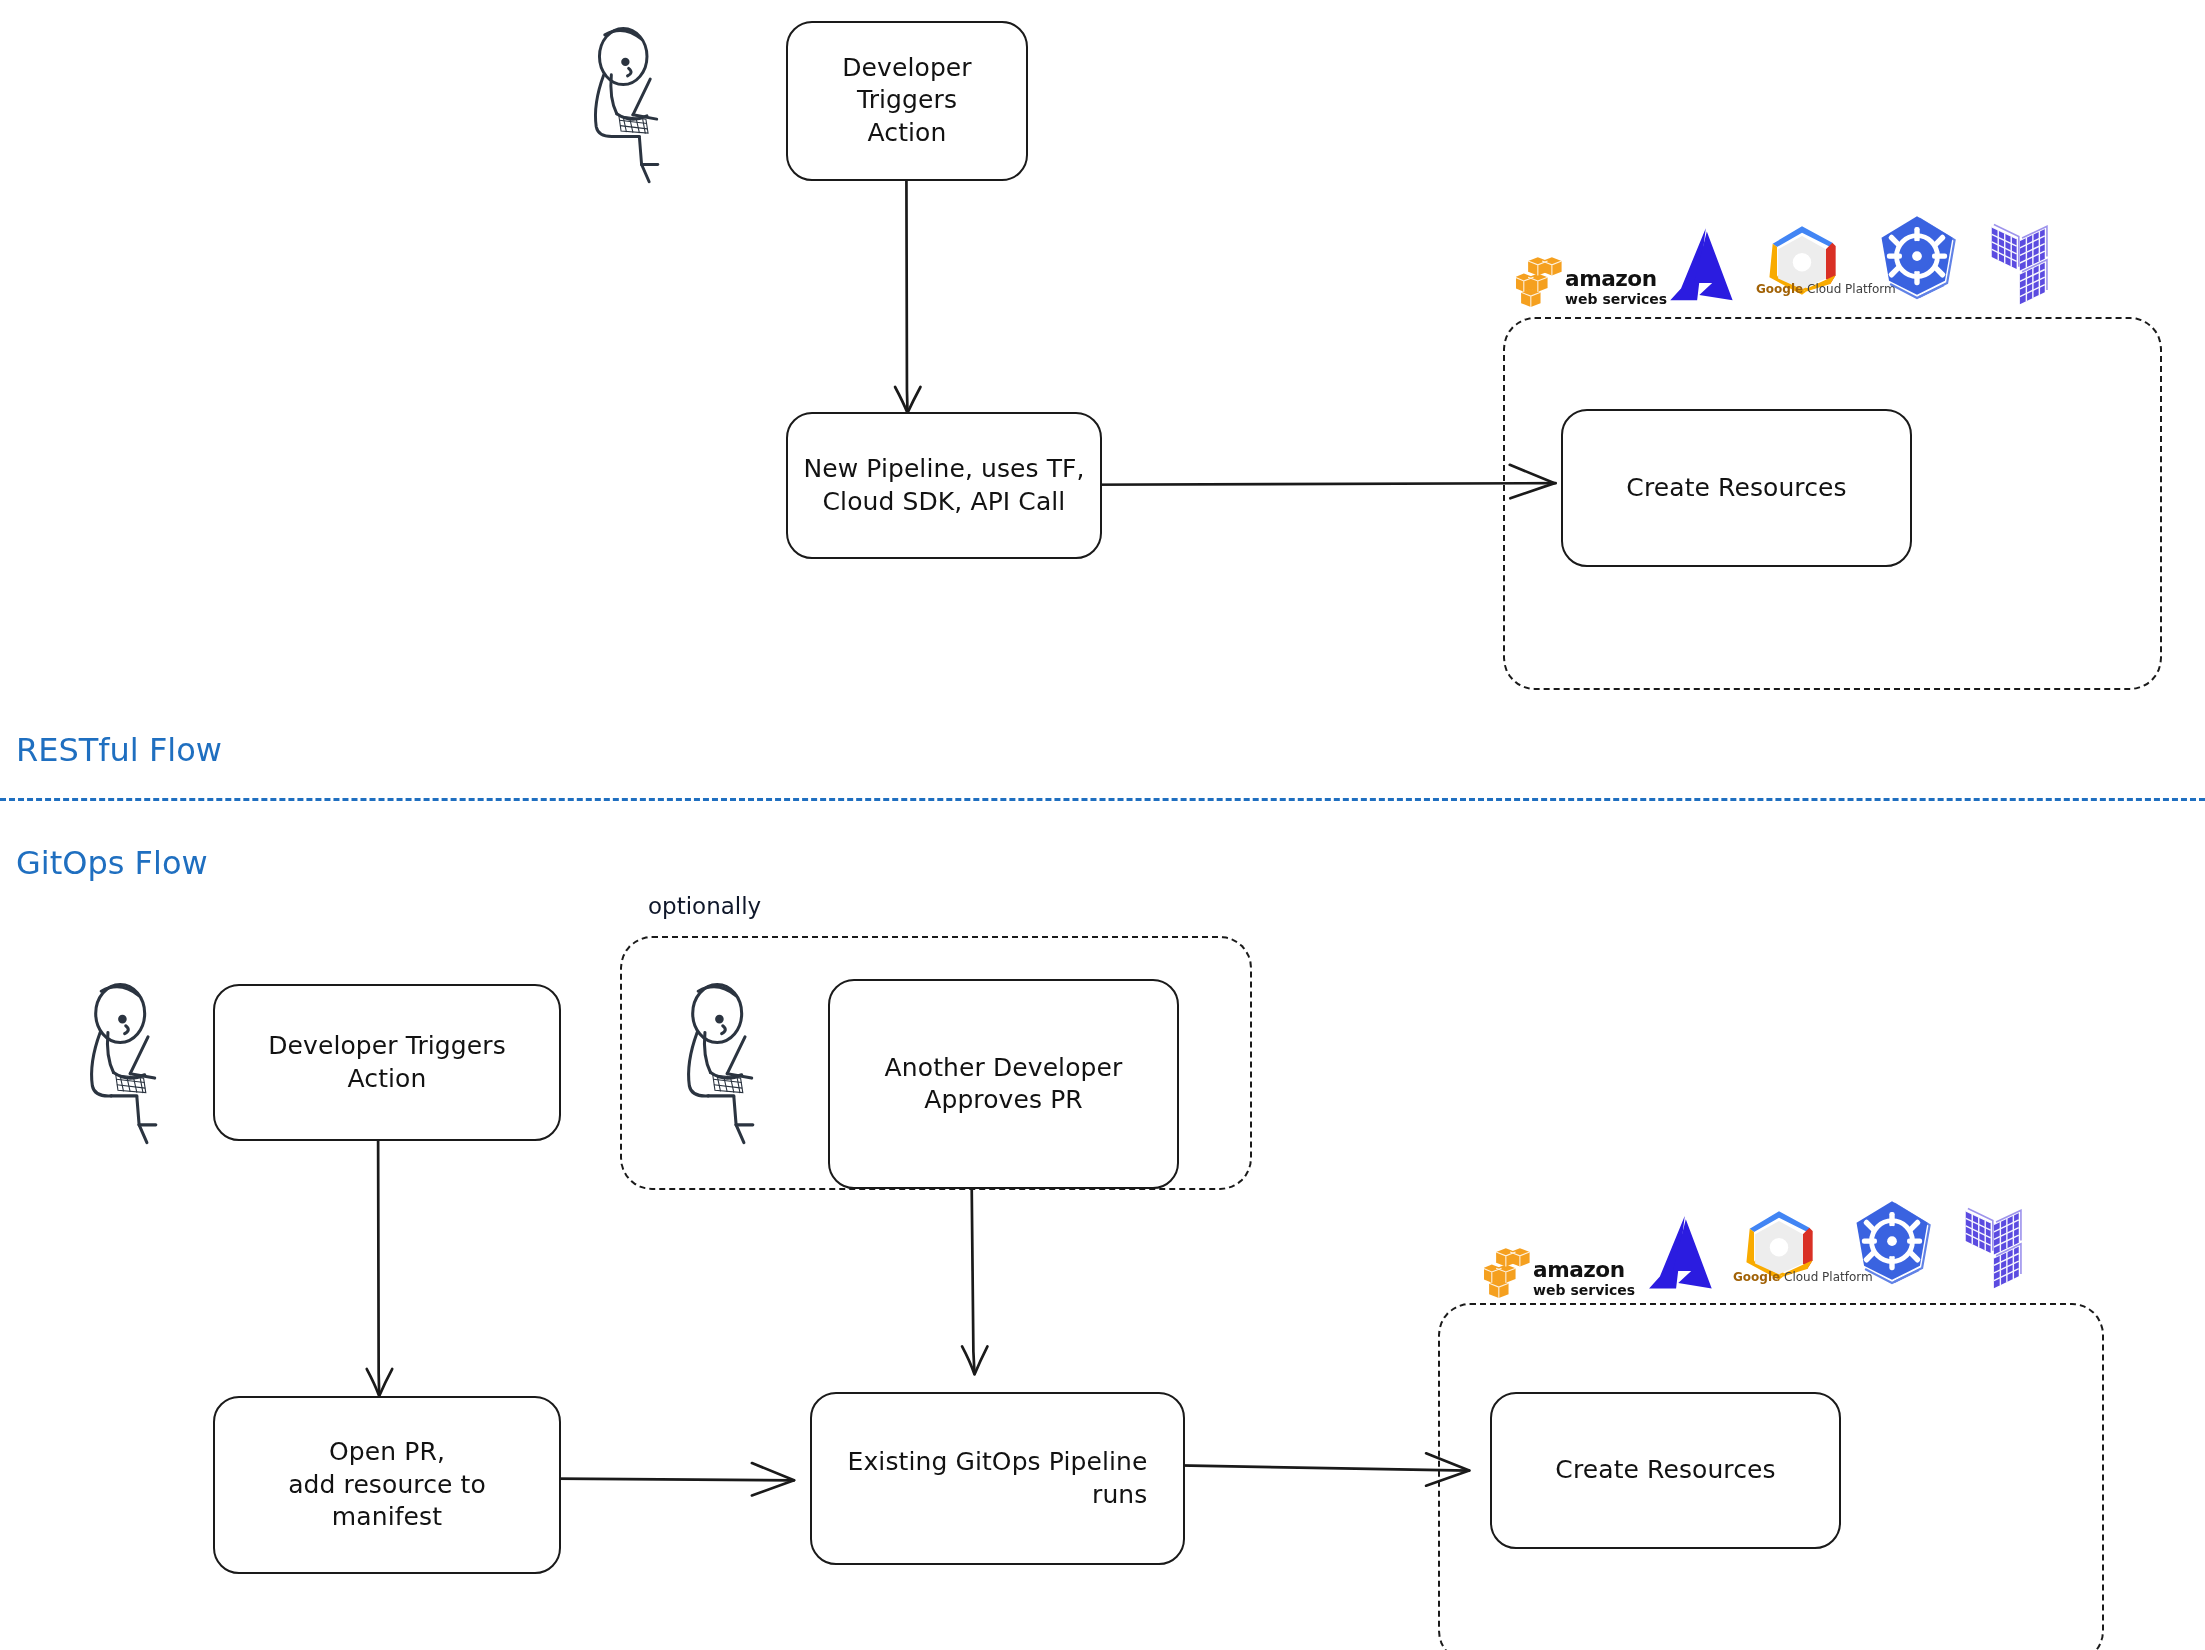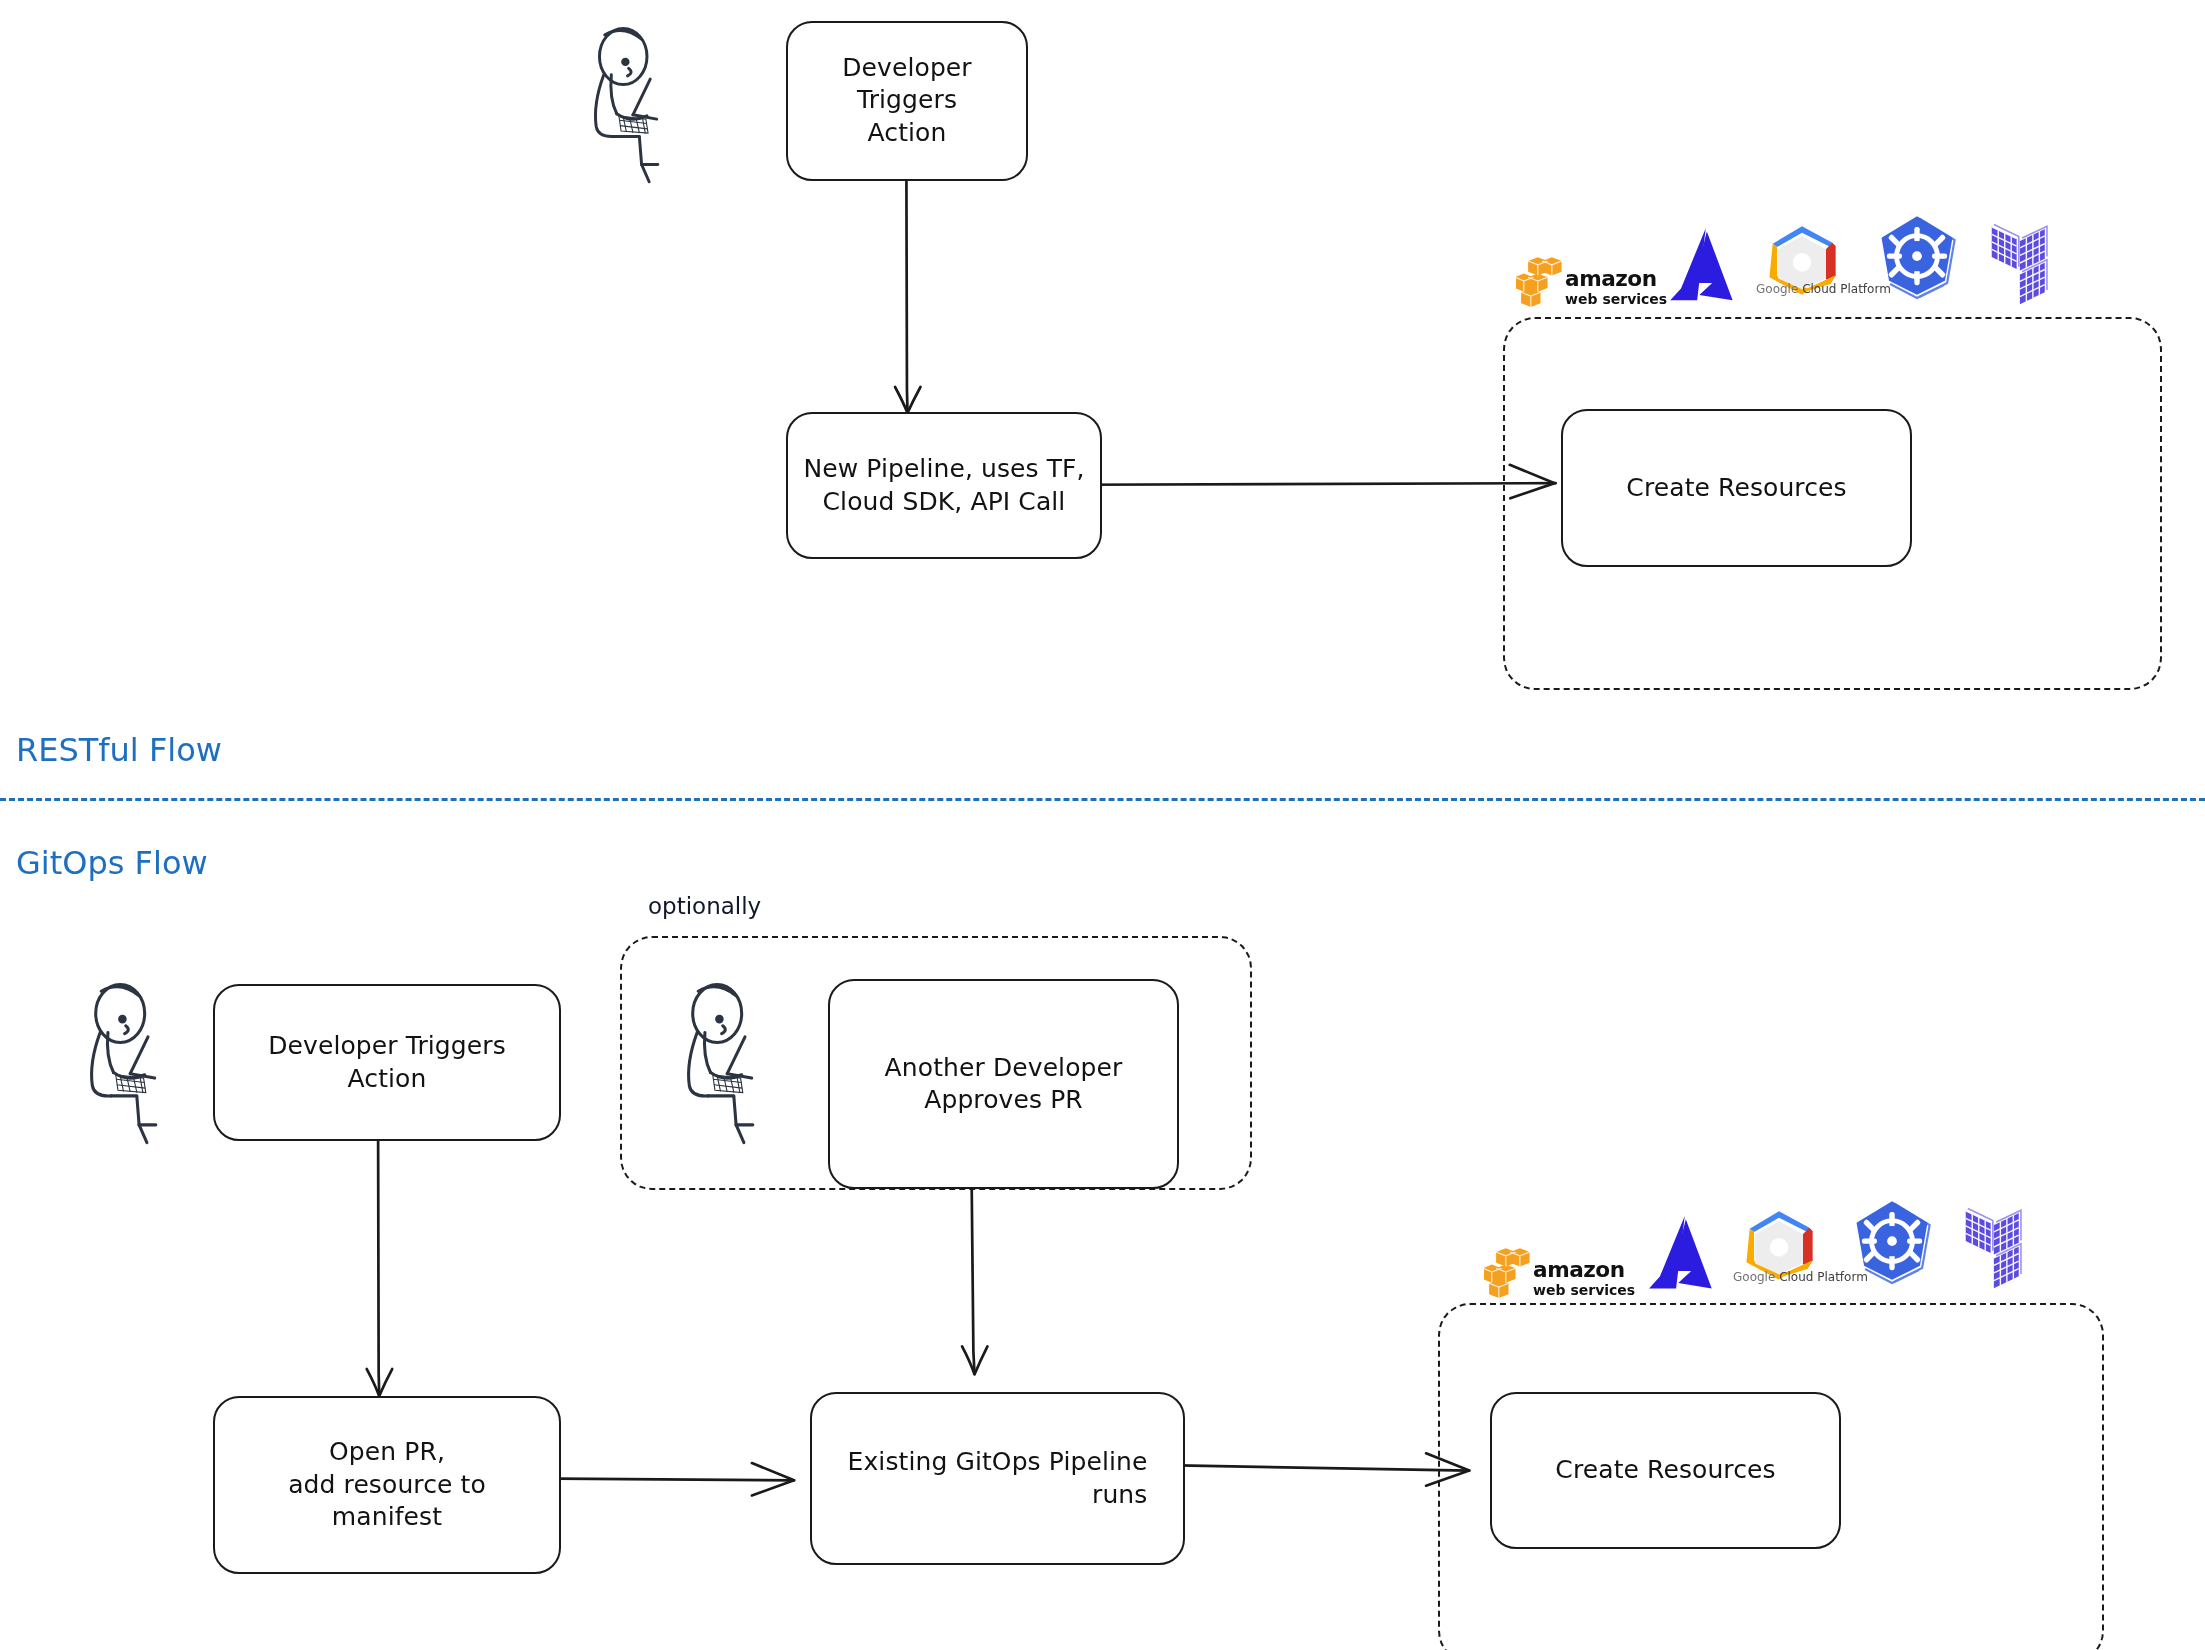--- a/index.html
+++ b/index.html
@@ -43,21 +43,21 @@
   .awstext{
     display:flex;flex-direction:column;
     font-family:"DejaVu Sans", sans-serif;color:#111;line-height:1;
   }
   .awstext .l1{font-size:21.6px;font-weight:700;letter-spacing:-0.5px;}
   .awstext .l2{font-size:14px;font-weight:700;margin-top:2.2px;letter-spacing:0px;}
   .gcptext{
     position:absolute;font-family:"DejaVu Sans", sans-serif;
     font-size:12px;white-space:nowrap;
   }
-  .gcptext b{color:#737373;font-weight:400;}
+  .gcptext b{color:#a16207;font-weight:700;}
   .gcptext span{color:#404040;font-weight:400;}
 </style>
 </head>
 <body>
 
 <div id="stage">
 
   <svg class="layer" viewBox="0 0 4082 3056">
     <g stroke="#1a1a1a" fill="none" stroke-width="5" stroke-linecap="round" stroke-linejoin="round">
 

